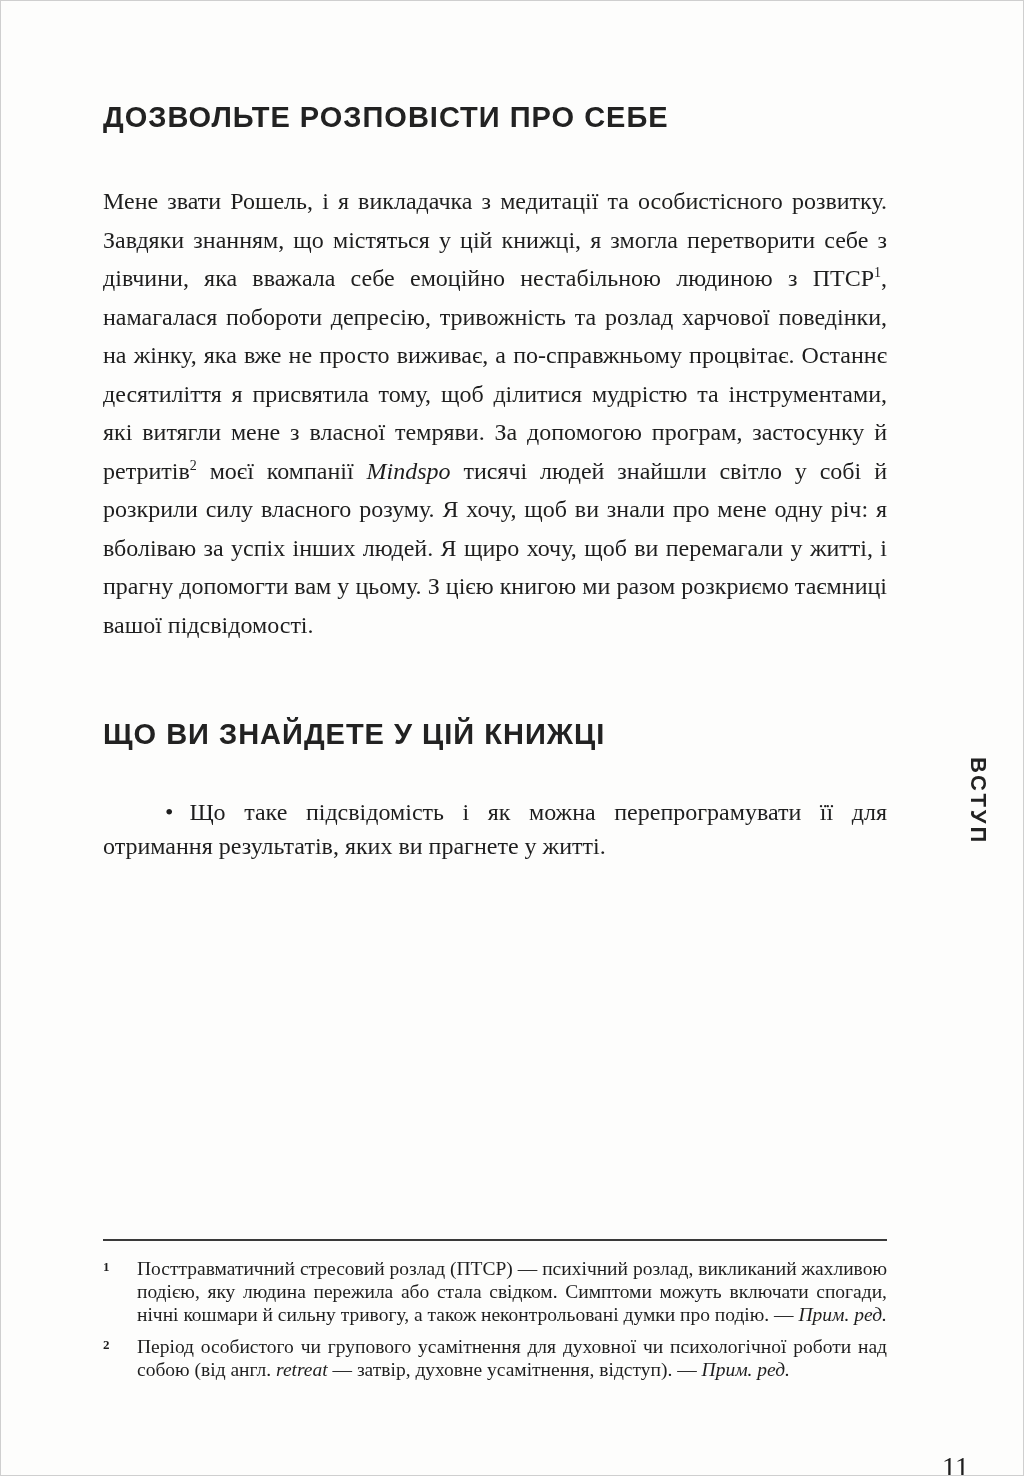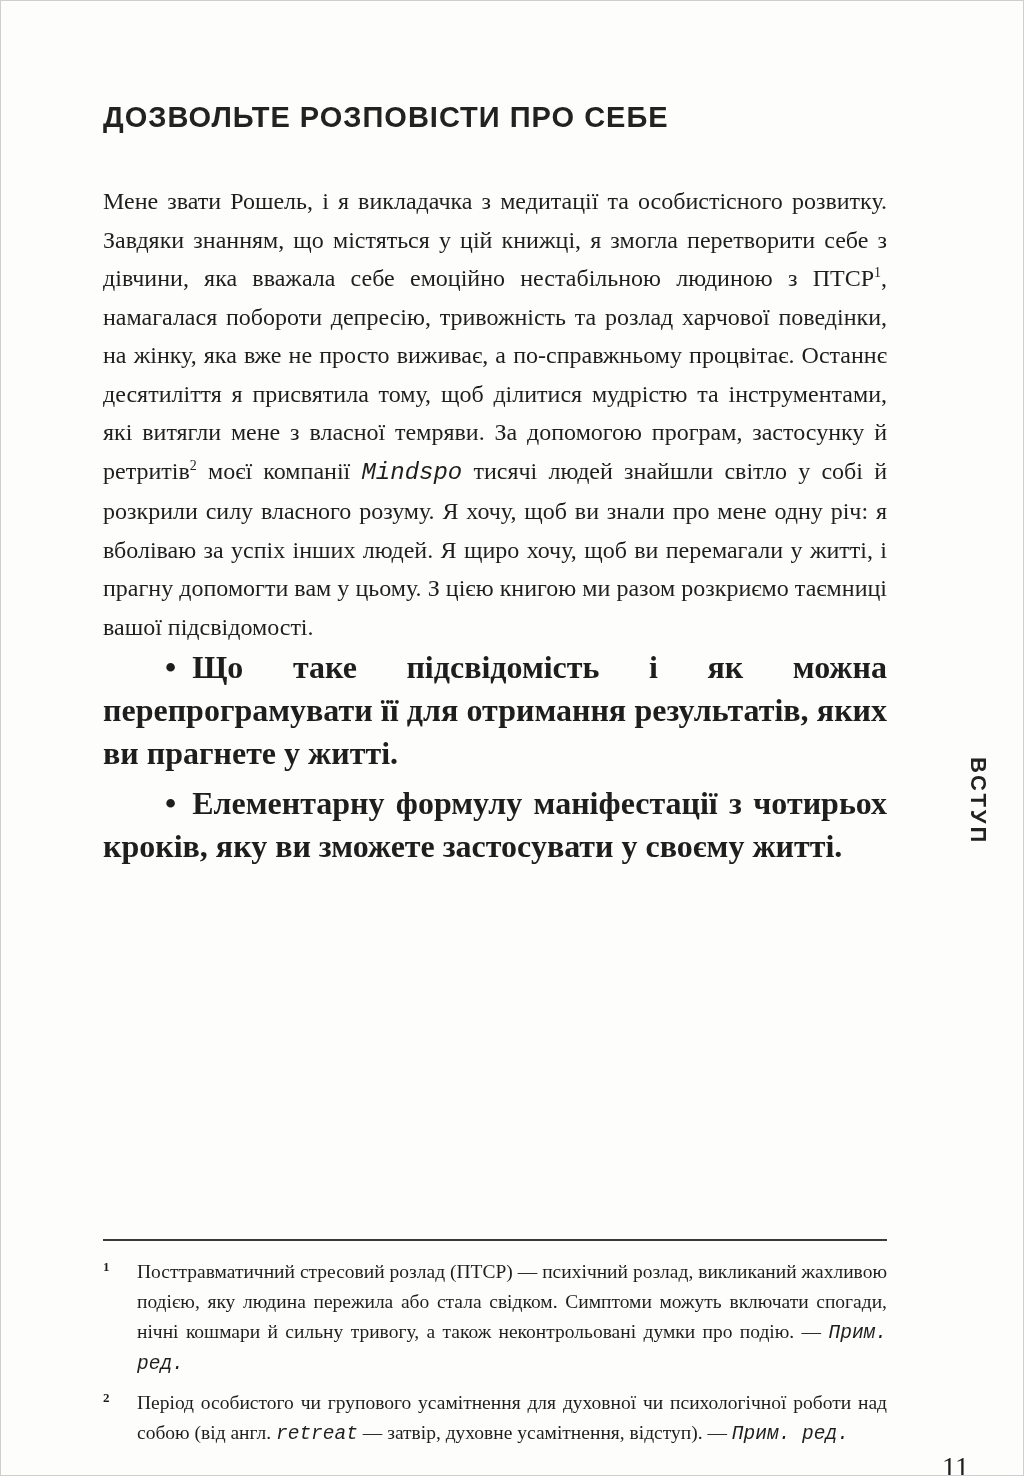--- a/index.html
+++ b/index.html
@@ -39,33 +39,32 @@
     font-size: 24px;
     line-height: 38.5px;
     text-align: justify;
     margin: 0;
   }
   sup.fnref {
     font-size: 14px;
     line-height: 0;
     vertical-align: 9px;
   }
-  em { font-style: italic; font-family: Liberation Mono, monospace; }
+  em { font-style: italic; }
   ul.bullets {
     list-style: none;
     margin: 0;
     padding: 0;
   }
   ul.bullets li {
-    font-size: 32px;
-    line-height: 43px;
+    font-size: 24px;
+    line-height: 34px;
     text-align: justify;
     text-indent: 62px;
     margin: 0 0 7px 0;
-    font-weight: bold;
   }
   .bullet-marker {
     display: inline-block;
     text-indent: 0;
     margin-right: 16px;
   }
   .footnotes {
     position: absolute;
     left: 102px;
     top: 1238px;
@@ -84,21 +83,21 @@
   .fn-marker {
     flex: 0 0 34px;
     font-size: 13px;
     font-weight: bold;
     padding-top: 2px;
   }
   .fn-text {
     flex: 1;
     margin: 0;
     font-size: 19.5px;
-    line-height: 30px;
+    line-height: 23px;
     text-align: justify;
   }
   .side-label {
     position: absolute;
     right: 32px;
     top: 756px;
     writing-mode: vertical-rl;
     font-family: "Liberation Sans", sans-serif;
     font-size: 22px;
     font-weight: 600;
@@ -117,24 +116,24 @@
 <body>
 
 <div class="page">
 
   <main class="content">
 
     <h1 class="section-title">ДОЗВОЛЬТЕ РОЗПОВІСТИ ПРО СЕБЕ</h1>
 
     <p class="body-text"><span>Мене звати Рошель, і я викладачка з медитації та особистісного розвитку. Завдяки знанням, що містяться у цій книжці, я змогла перетворити себе з дівчини, яка вважала себе емоційно нестабільною людиною з ПТСР</span><sup class="fnref">1</sup><span>, намагалася побороти депресію, тривожність та розлад харчової поведінки, на жінку, яка вже не просто виживає, а по-справжньому процвітає. Останнє десятиліття я присвятила тому, щоб ділитися мудрістю та інструментами, які витягли мене з власної темряви. За допомогою програм, застосунку й ретритів</span><sup class="fnref">2</sup><span> моєї компанії </span><em>Mindspo</em><span> тисячі людей знайшли світло у собі й розкрили силу власного розуму. Я хочу, щоб ви знали про мене одну річ: я вболіваю за успіх інших людей. Я щиро хочу, щоб ви перемагали у житті, і прагну допомогти вам у цьому. З цією книгою ми разом розкриємо таємниці вашої підсвідомості.</span></p>
 
+    <h2 class="section-title">ЩО ВИ ЗНАЙДЕТЕ У ЦІЙ КНИЖЦІ</h2>
 
     <ul class="bullets">
       <li><span class="bullet-marker">•</span><span>Що таке підсвідомість і як можна перепрограмувати її для отримання результатів, яких ви прагнете у житті.</span></li>
-      <li><span class="bullet-marker">•</span><span>Елементарну формулу маніфестації з чотирьох кроків, яку ви зможете застосувати у своєму житті.</span></li>
     </ul>
 
   </main>
 
   <footer class="footnotes">
     <div class="fn-rule"></div>
 
     <div class="footnote">
       <span class="fn-marker">1</span>
       <p class="fn-text"><span>Посттравматичний стресовий розлад (ПТСР) — психічний розлад, викликаний жахливою подією, яку людина пережила або стала свідком. Симптоми можуть включати спогади, нічні кошмари й сильну тривогу, а також неконтрольовані думки про подію. — </span><em>Прим. ред.</em></p>

